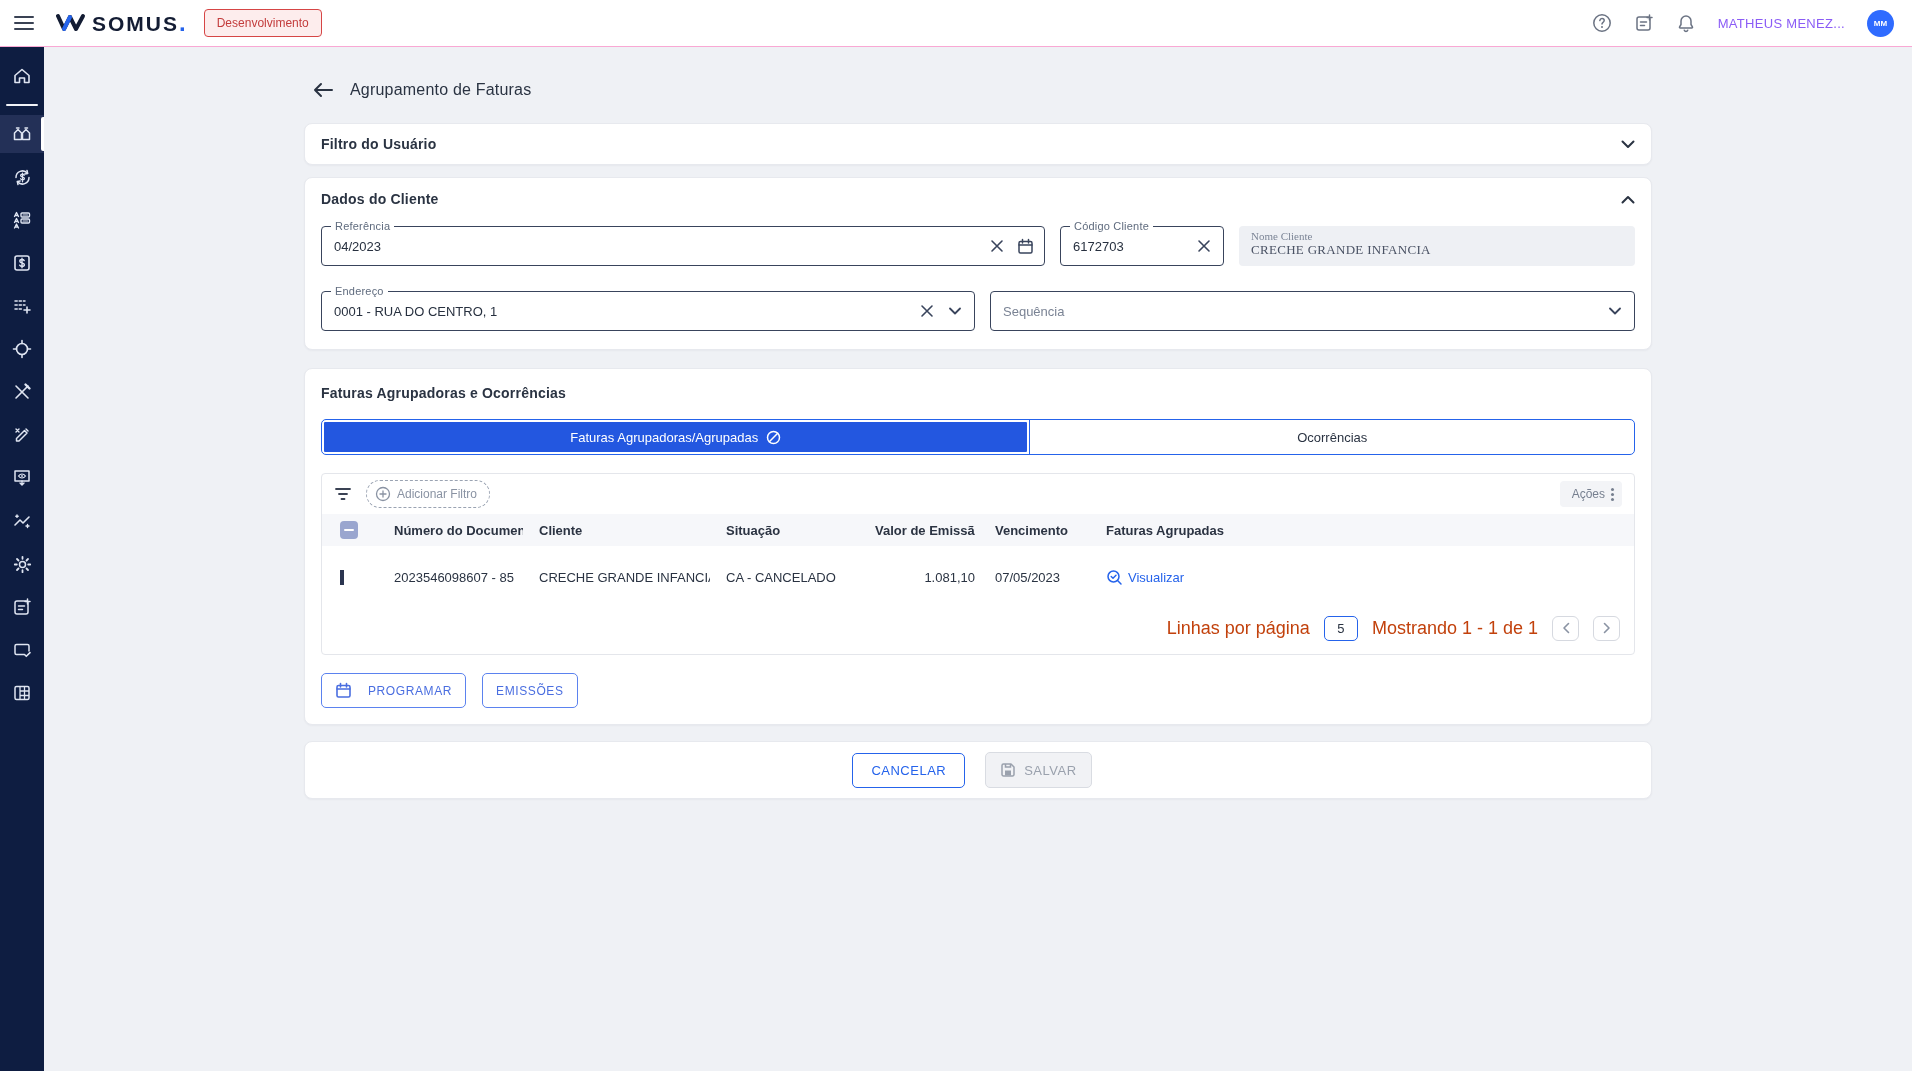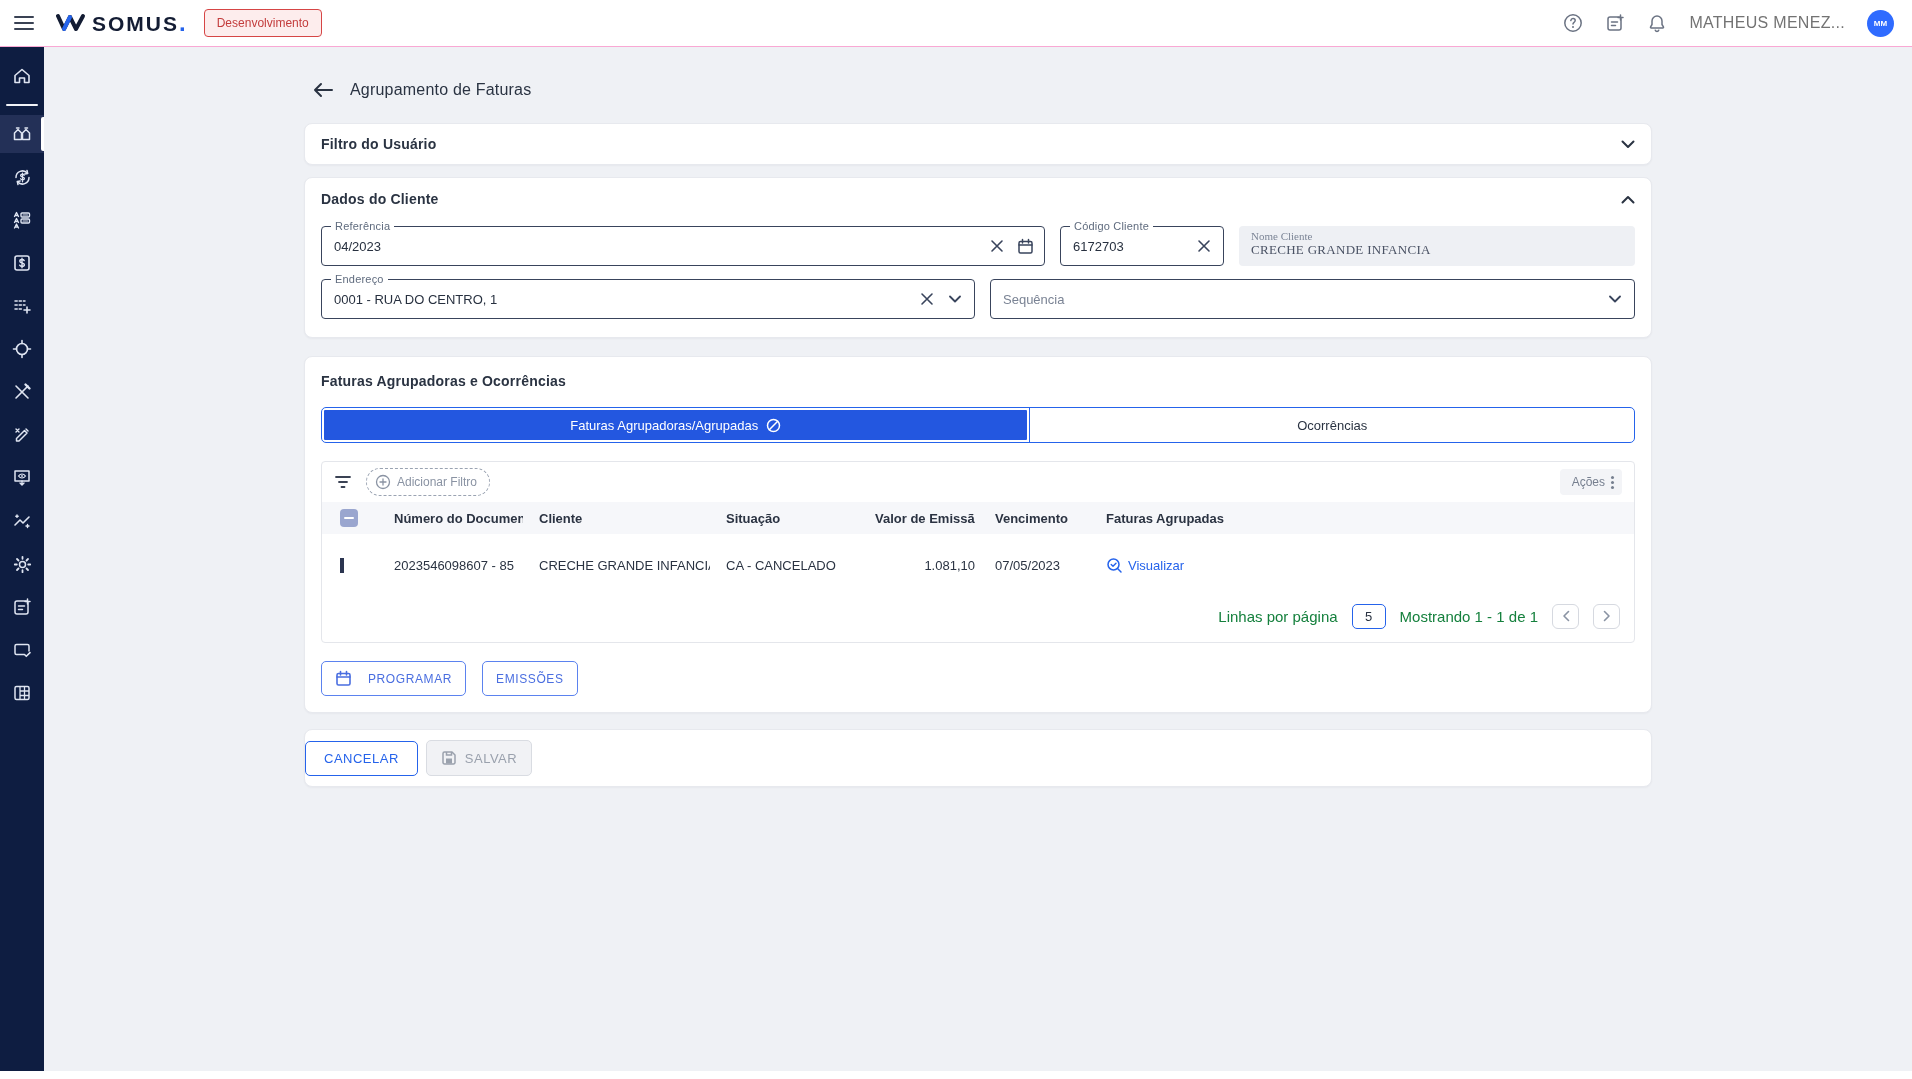--- a/index.html
+++ b/index.html
@@ -9,21 +9,21 @@
   .topbar { position:absolute; left:0; top:0; width:1912px; height:47px; background:#fff; border-bottom:1px solid #f9a8d4; display:flex; align-items:center; z-index:10; }
   .hamburger { width:20px; height:14px; margin-left:14px; display:flex; flex-direction:column; justify-content:space-between; cursor:pointer; }
   .hamburger span { display:block; height:2px; background:#3a4254; border-radius:1px; }
   .logo { display:flex; align-items:baseline; margin-left:22px; }
   .logo svg { align-self:center; }
   .logo-text { font-size:21px; font-weight:800; letter-spacing:2px; color:#131c33; text-transform:uppercase; margin-left:6px; }
   .logo-dot { color:#2563eb; font-size:24px; font-weight:800; }
   .env-badge { margin-left:18px; font-size:12px; color:#c33c3c; background:#fdeded; border:1px solid #d64545; border-radius:4px; padding:6px 12px; }
   .topbar-right { margin-left:auto; display:flex; align-items:center; gap:22px; padding-right:18px; }
   .top-icon { width:20px; height:20px; color:#6b7383; display:flex; align-items:center; justify-content:center; cursor:pointer; }
-  .user-name { font-size:16px; color:#737373; letter-spacing:.3px; }
+  .user-name { font-size:13px; color:#8b5cf6; letter-spacing:.3px; }
   .avatar { width:27px; height:27px; border-radius:50%; background:#2f6bff; color:#fff; font-size:8px; font-weight:700; display:flex; align-items:center; justify-content:center; }
 
   
   .sidebar { position:absolute; left:0; top:47px; width:44px; height:1024px; background:#0e1d41; display:flex; flex-direction:column; align-items:center; padding-top:10px; z-index:9; }
   .side-item { width:44px; height:38px; display:flex; align-items:center; justify-content:center; color:#dfe5f2; position:relative; cursor:pointer; margin-bottom:5px; }
   .side-item.active { background:#233057; }
   .side-item.active::after { content:""; position:absolute; right:0; top:2px; bottom:2px; width:3px; background:#fff; border-radius:2px 0 0 2px; }
   .side-divider { width:32px; height:2px; background:#f1f3f8; border-radius:1px; margin:4px 0 9px 0; }
 
   
@@ -38,21 +38,21 @@
 
   
   .panel-head { display:flex; align-items:center; justify-content:space-between; padding:12px 16px; cursor:pointer; }
   .panel-title { font-size:14px; font-weight:700; color:#2a3342; letter-spacing:.2px; }
   .chev { color:#2a3342; }
 
   .filtro-card { height:42px; margin-bottom:12px; }
   .filtro-card .panel-head { padding:11px 16px; }
 
   .dados-card { margin-bottom:18px; padding-bottom:18px; }
-  .fields { padding:6px 16px 0 16px; display:flex; flex-direction:column; gap:13px; }
+  .fields { padding:6px 16px 0 16px; display:flex; flex-direction:column; gap:25px; }
   .frow { display:flex; gap:15px; }
 
   .field { position:relative; height:40px; border:1px solid #39445c; border-radius:4px; display:flex; align-items:center; padding:0 10px 0 12px; background:#fff; }
   .field .flabel { position:absolute; top:-7px; left:9px; background:#fff; padding:0 4px; font-size:11px; color:#5f6b7e; letter-spacing:.2px; }
   .field .fvalue { font-size:13px; color:#27303f; flex:1; white-space:nowrap; overflow:hidden; }
   .ficons { display:flex; align-items:center; gap:10px; color:#39445c; }
   .ficons .fic { width:18px; height:18px; display:flex; align-items:center; justify-content:center; cursor:pointer; }
 
   .field.disabled { background:#eef0f4; border:none; border-radius:4px; flex-direction:column; align-items:flex-start; justify-content:center; padding:4px 12px; }
   .field.disabled .dlabel { font-size:11px; color:#7c8596; }
@@ -86,29 +86,29 @@
   .cell { padding-left:16px; white-space:nowrap; overflow:hidden; }
   .cell.cb { padding-left:18px; }
   .cell.num { text-align:right; padding-left:0; }
   .cell.venc { padding-left:20px; }
   .checkbox { width:18px; height:18px; border:2px solid #2b3550; border-radius:4px; background:#fff; cursor:pointer; }
   .checkbox.indet { border:none; background:#9aa6cf; display:flex; align-items:center; justify-content:center; }
   .checkbox.indet::after { content:""; width:10px; height:2px; background:#fff; border-radius:1px; }
   .vis-link { display:flex; align-items:center; gap:5px; color:#2563eb; font-size:13px; cursor:pointer; }
 
   .pag-row { height:46px; display:flex; align-items:center; justify-content:flex-end; gap:14px; padding:0 14px 6px 0; }
-  .pag-label { font-size:15px; color:#15803d; }
+  .pag-label { font-size:18px; color:#c2410c; }
   .pag-input { width:34px; height:25px; border:1px solid #2563eb; border-radius:5px; font-size:13px; color:#2a3342; text-align:center; font-family:"Liberation Sans",sans-serif; }
   .pag-btn { width:27px; height:25px; border:1px solid #d6d9e0; border-radius:6px; background:#fff; display:flex; align-items:center; justify-content:center; color:#8a93a3; cursor:pointer; }
 
   .action-btns { display:flex; gap:16px; }
   .btn-outline { display:flex; align-items:center; gap:16px; border:1px solid #5b82ef; border-radius:5px; background:#fff; color:#4a6ee0; font-size:12px; letter-spacing:.6px; padding:8px 13px; cursor:pointer; }
 
   
-  .footer-card { height:58px; display:flex; align-items:center; justify-content:flex-start; gap:8px; padding-right:12px; }
+  .footer-card { height:58px; display:flex; align-items:center; justify-content:center; gap:20px; padding-right:12px; }
   .btn-cancel { border:1px solid #2563eb; color:#2563eb; background:#fff; border-radius:5px; font-size:13px; letter-spacing:.5px; padding:9px 18px; cursor:pointer; }
   .btn-save { display:flex; align-items:center; gap:8px; border:1px solid #d9dce2; color:#9aa1ad; background:#f1f2f5; border-radius:5px; font-size:13px; letter-spacing:.5px; padding:9px 14px; cursor:default; }
 </style>
 </head>
 <body>
 
 <div class="topbar">
   <div class="hamburger">
       <span></span>
       <span></span>

